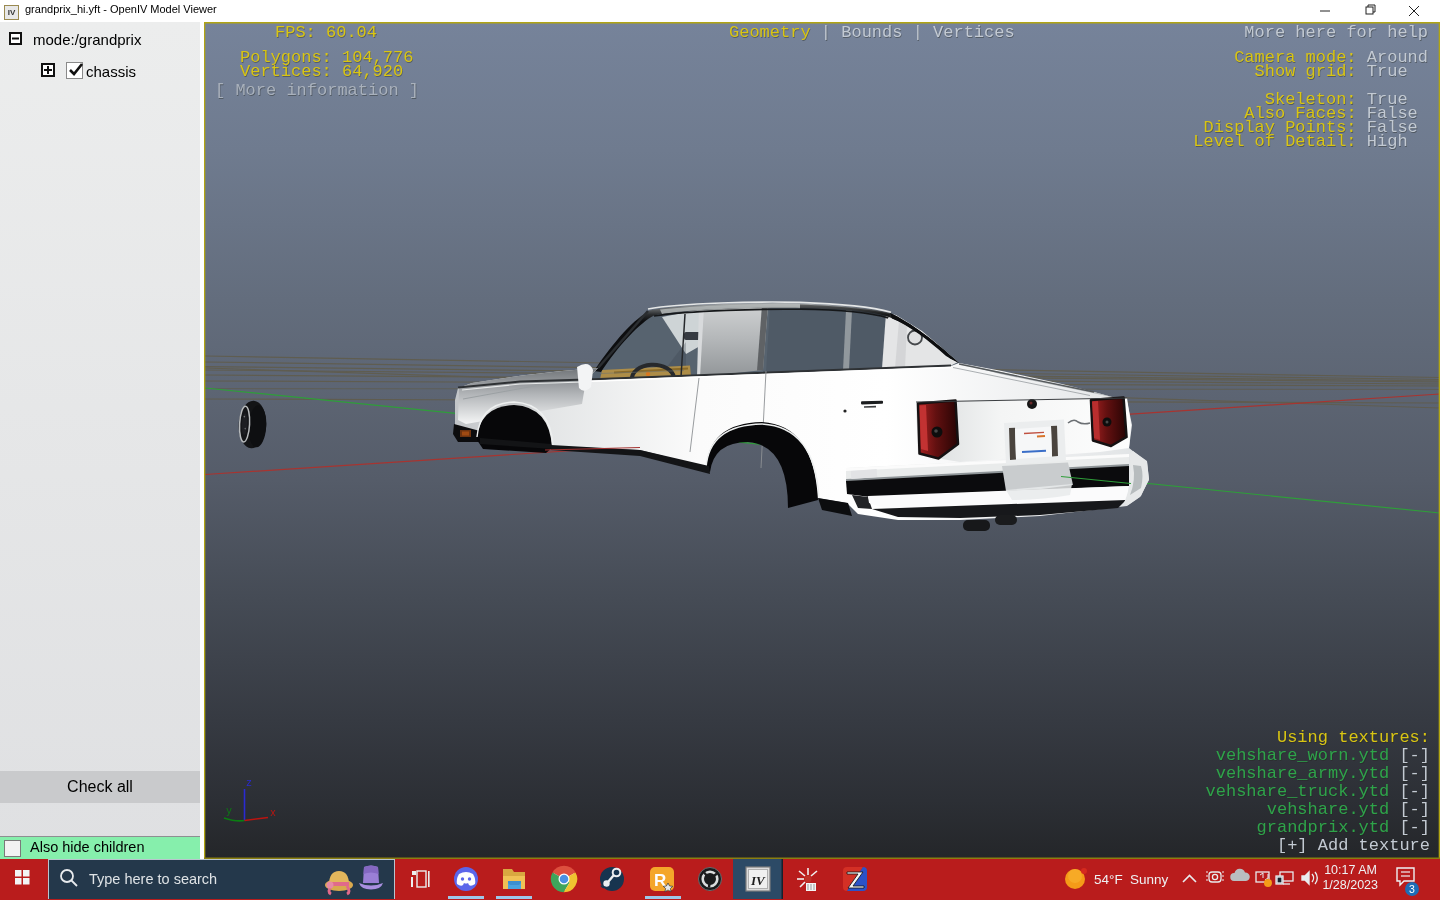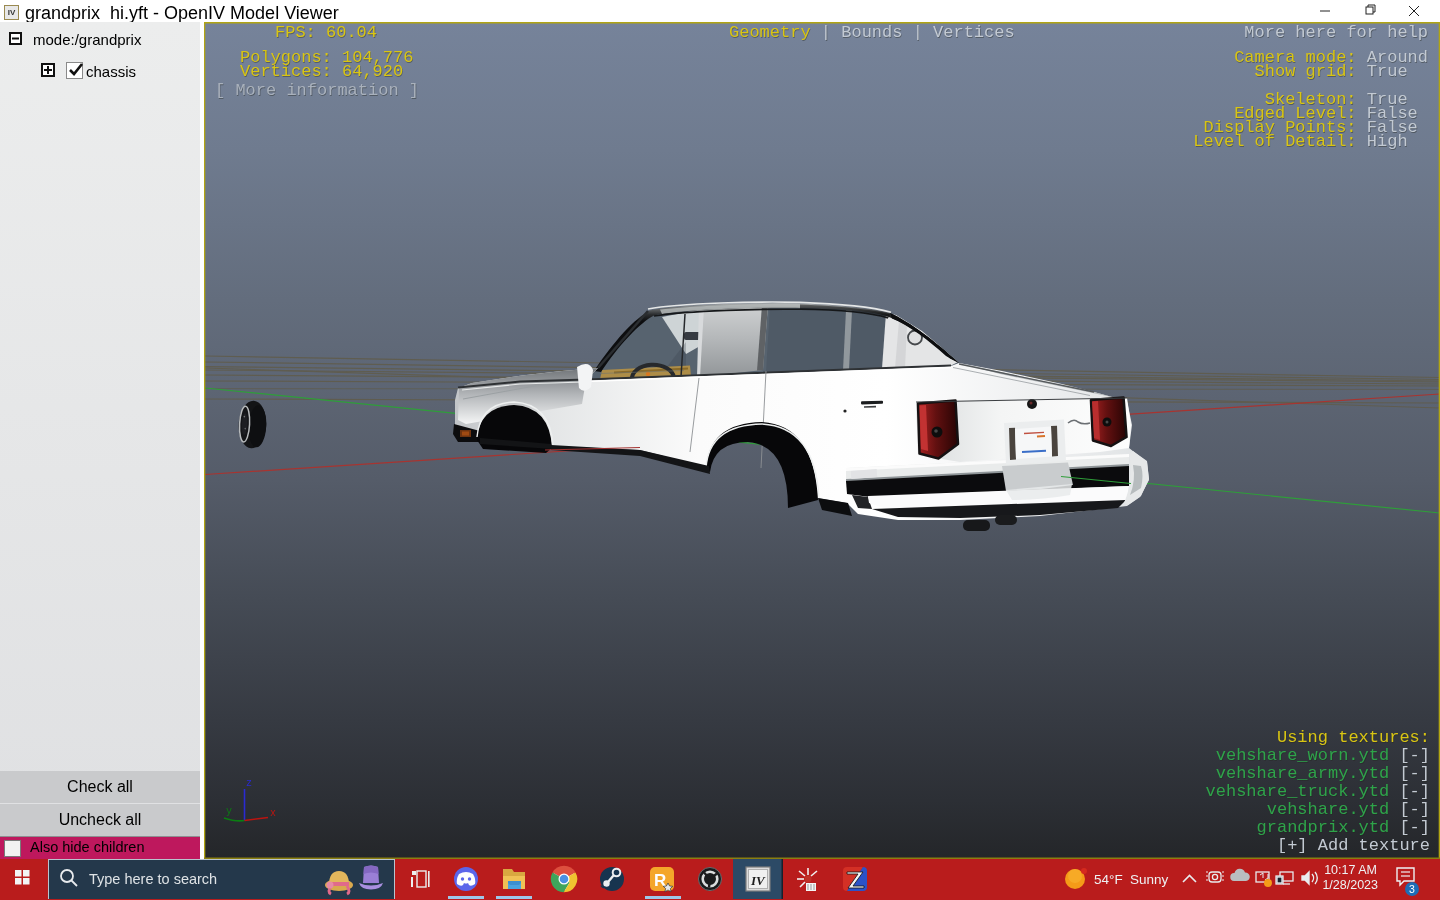--- a/index.html
+++ b/index.html
@@ -1,26 +1,26 @@
 <!DOCTYPE html>
 <html><head>
 <meta charset="utf-8">
 <style>
 html,body{margin:0;padding:0;width:1440px;height:900px;overflow:hidden;background:#fff;
 font-family:"Liberation Sans",sans-serif;}
 .abs{position:absolute;}
 #titlebar{position:absolute;left:0;top:0;width:1440px;height:44px;background:#ffffff;}
 #ticon{position:absolute;left:4px;top:5px;width:13px;height:13px;background:#e8e8e8;border:1px solid #9a8a50;font:bold 8px/13px "Liberation Sans",sans-serif;text-align:center;color:#333;}
-#ttext{position:absolute;left:25px;top:3px;font-size:18px;color:#000;}
+#ttext{position:absolute;left:25px;top:3px;font-size:11px;color:#000;}
 #winbtns{position:absolute;right:0;top:0;}
 #sidebar{position:absolute;left:0;top:22px;width:200px;height:838px;background:linear-gradient(#eceded,#dfe0e2);}
 .treebox{position:absolute;box-sizing:border-box;background:#fff;border:2px solid #111;color:#111;}
 .treelbl{position:absolute;font-size:15px;color:#000;}
 .sbtn{position:absolute;left:0;width:200px;height:32px;background:#c9cacc;text-align:center;font-size:16px;color:#000;line-height:32px;}
-#alsorow{position:absolute;left:0;top:836px;width:200px;height:23px;background:#be185d;border-top:1px solid #8e8f91;box-sizing:border-box;}
+#alsorow{position:absolute;left:0;top:836px;width:200px;height:23px;background:#86efac;border-top:1px solid #8e8f91;box-sizing:border-box;}
 #alsorow .cb{position:absolute;left:4px;top:3px;width:15px;height:15px;background:#f2f2f2;border:1px solid #7a7a7a;}
 #alsorow .lb{position:absolute;left:30px;top:2px;font-size:14.5px;color:#000;}
 
 .mono{position:absolute;font-family:"Liberation Mono",monospace;font-size:17px;line-height:14px;white-space:pre;text-shadow:0.6px 0.8px 0 rgba(35,38,30,0.4);}
 .gold{color:#d9c513;}
 .gry{color:#c3cad3;}
 .grn{color:#2ea44a;}
 #texlist{text-align:right;line-height:18px;}
 
 #taskbar{position:absolute;left:0;top:859px;width:1440px;height:41px;background:#b91c1c;}
@@ -48,21 +48,20 @@
   <div class="treebox" style="left:41px;top:41px;width:14px;height:14px;"></div>
   <svg class="abs" style="left:41px;top:41px;" width="14" height="14">
       <path d="M3,7 L11,7 M7,3 L7,11" stroke="#111" stroke-width="2"></path>
     </svg>
   <div class="treebox" style="left:66px;top:40px;width:17px;height:17px;border:1px solid #8a8a8a;"></div>
   <svg class="abs" style="left:66px;top:38px;" width="20" height="20">
       <path d="M4,10 L8,14 L16,4" stroke="#111" stroke-width="2.6" fill="none"></path>
     </svg>
   <div class="treelbl" style="left:86px;top:41px;">chassis</div>
   <div class="sbtn" style="top:749px;">Check all</div>
-  <div class="sbtn" style="top:782px;">Uncheck all</div>
 </div>
 <div id="alsorow">
   <div class="cb"></div>
     <div class="lb">Also hide children</div>
 </div>
 <svg class="abs" style="left:204px;top:22px;" width="1236" height="837" viewBox="204 22 1236 837">
 <defs>
 <linearGradient id="bgG" x1="0" y1="22" x2="0" y2="859" gradientUnits="userSpaceOnUse">
  <stop offset="0" stop-color="#76839a"></stop>
  <stop offset="0.153" stop-color="#6f7b8f"></stop>
@@ -272,21 +271,21 @@
 
 <div class="mono gold" style="left:275px;top:26px;">FPS: 60.04</div>
 <div class="mono gold" style="left:240px;top:51px;">Polygons: 104,776
 Vertices: 64,920</div>
 <div class="mono" style="left:215px;top:84px;color:#a9b1bc;">[ More information ]</div>
 <div class="mono" style="left:729px;top:26px;"><span class="gold">Geometry</span><span class="gry"> | Bounds | Vertices</span></div>
 <div class="mono gry" style="right:12px;top:26px;">More here for help</div>
 <div class="mono" style="right:12px;top:51px;text-align:right;"><span class="gold">Camera mode:</span><span class="gry"> Around</span>
 <span class="gold">Show grid:</span><span class="gry"> True  </span></div>
 <div class="mono" style="right:12px;top:93px;text-align:right;"><span class="gold">Skeleton:</span><span class="gry"> True  </span>
-<span class="gold">Edged Level:</span><span class="gry"> False </span>
+<span class="gold">Also Faces:</span><span class="gry"> False </span>
 <span class="gold">Display Points:</span><span class="gry"> False </span>
 <span class="gold">Level of Detail:</span><span class="gry"> High  </span></div>
 <div class="mono" id="texlist" style="right:10px;top:729px;text-align:right;"><span class="gold">Using textures:</span>
 <span class="grn">vehshare_worn.ytd</span><span class="gry"> [-]</span>
 <span class="grn">vehshare_army.ytd</span><span class="gry"> [-]</span>
 <span class="grn">vehshare_truck.ytd</span><span class="gry"> [-]</span>
 <span class="grn">vehshare.ytd</span><span class="gry"> [-]</span>
 <span class="grn">grandprix.ytd</span><span class="gry"> [-]</span>
 <span class="gry">[+] Add texture</span></div>
 

